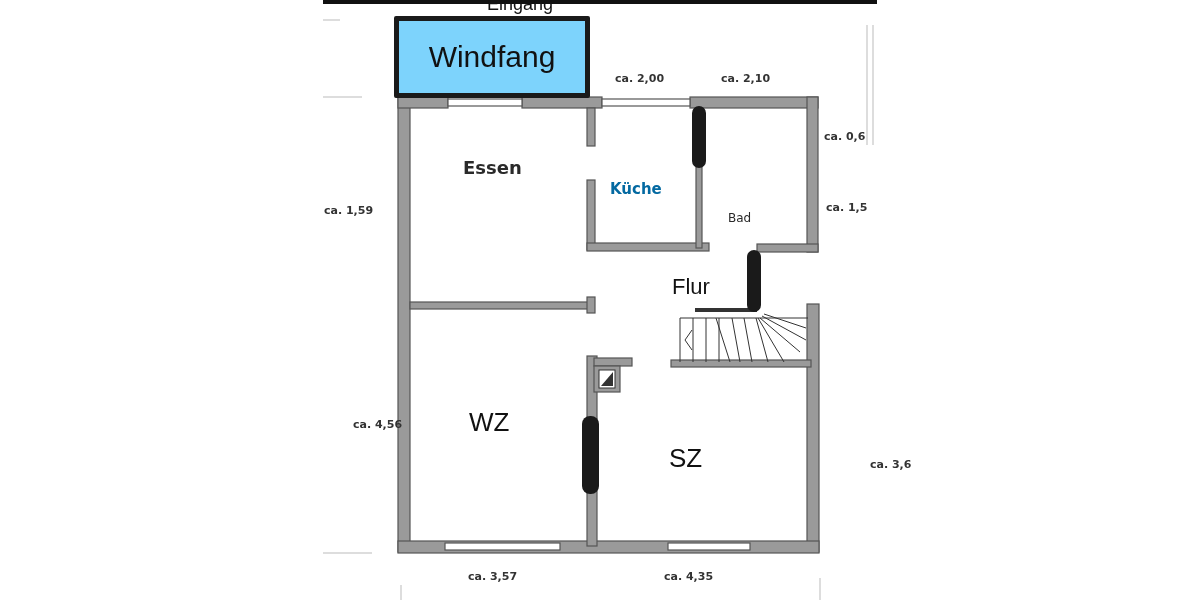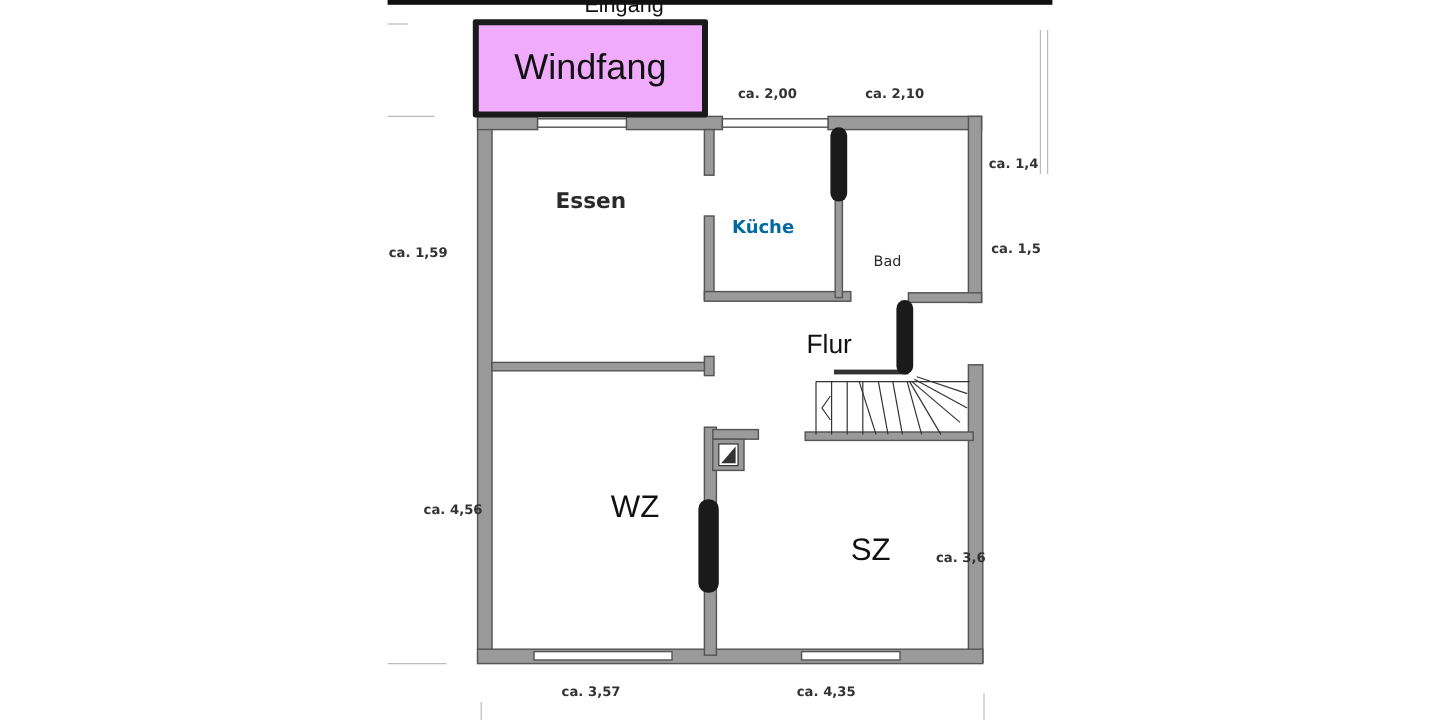--- a/index.html
+++ b/index.html
@@ -3,23 +3,23 @@
 <meta charset="utf-8">
 <style>
   html,body{margin:0;padding:0;background:#fff;}
   body{width:1200px;height:600px;position:relative;overflow:hidden;font-family:"DejaVu Sans",sans-serif;}
   #plan{position:absolute;left:0;top:0;}
   .lbl{position:absolute;color:#222;white-space:nowrap;}
   .dim{font-family:"DejaVu Sans",sans-serif;font-weight:bold;font-size:11px;color:#333;}
   .room-bold{font-family:"DejaVu Sans",sans-serif;font-weight:bold;font-size:18px;color:#2a2a2a;}
   .room-med{font-family:"DejaVu Sans",sans-serif;font-weight:bold;font-size:15px;color:#0369a1;}
   .room-sm{font-family:"DejaVu Sans",sans-serif;font-weight:normal;font-size:12px;color:#2a2a2a;}
-  .room-big{font-family:"Liberation Sans",sans-serif;font-size:26px;color:#111;margin-left:40px;}
+  .room-big{font-family:"Liberation Sans",sans-serif;font-size:26px;color:#111;}
   .room-flur{font-family:"Liberation Sans",sans-serif;font-size:22px;color:#111;}
-  .windfang{position:absolute;left:394px;top:16px;width:186px;height:72px;border:5px solid #1a1a1a;border-radius:2px;background:#f0abfc;
+  .windfang{position:absolute;left:394px;top:16px;width:186px;height:72px;border:5px solid #1a1a1a;border-radius:2px;background:#7dd3fc;
     display:flex;align-items:center;justify-content:center;font-family:"Liberation Sans",sans-serif;font-size:30px;color:#111;}
   .eingang{position:absolute;left:487px;top:-6px;font-family:"Liberation Sans",sans-serif;font-size:18px;color:#111;}
 </style>
 </head>
 <body>
 
 <svg id="plan" width="1200" height="600" viewBox="0 0 1200 600" xmlns="http://www.w3.org/2000/svg">
 
   <rect x="323" y="0" width="554" height="4" fill="#111"></rect>
 
@@ -111,19 +111,19 @@
 
 <div class="lbl room-bold" style="left:463px;top:157px;">Essen</div>
 <div class="lbl room-med" style="left:610px;top:180px;">Küche</div>
 <div class="lbl room-sm" style="left:728px;top:211px;">Bad</div>
 <div class="lbl room-flur" style="left:672px;top:274px;">Flur</div>
 <div class="lbl room-big" style="left:469px;top:407px;">WZ</div>
 <div class="lbl room-big" style="left:669px;top:443px;">SZ</div>
 
 <div class="lbl dim" style="left:615px;top:72px;">ca. 2,00</div>
 <div class="lbl dim" style="left:721px;top:72px;">ca. 2,10</div>
-<div class="lbl dim" style="left:824px;top:130px;">ca. 1,4</div>
+<div class="lbl dim" style="left:824px;top:130px;">ca. 0,6</div>
 <div class="lbl dim" style="left:826px;top:201px;">ca. 1,5</div>
-<div class="lbl dim" style="left:780px;top:458px;">ca. 3,6</div>
+<div class="lbl dim" style="left:870px;top:458px;">ca. 3,6</div>
 <div class="lbl dim" style="left:324px;top:204px;">ca. 1,59</div>
 <div class="lbl dim" style="left:327px;top:418px;margin-left:26px;">ca. 4,56</div>
 <div class="lbl dim" style="left:468px;top:570px;">ca. 3,57</div>
 <div class="lbl dim" style="left:664px;top:570px;">ca. 4,35</div>
 
 </body></html>

